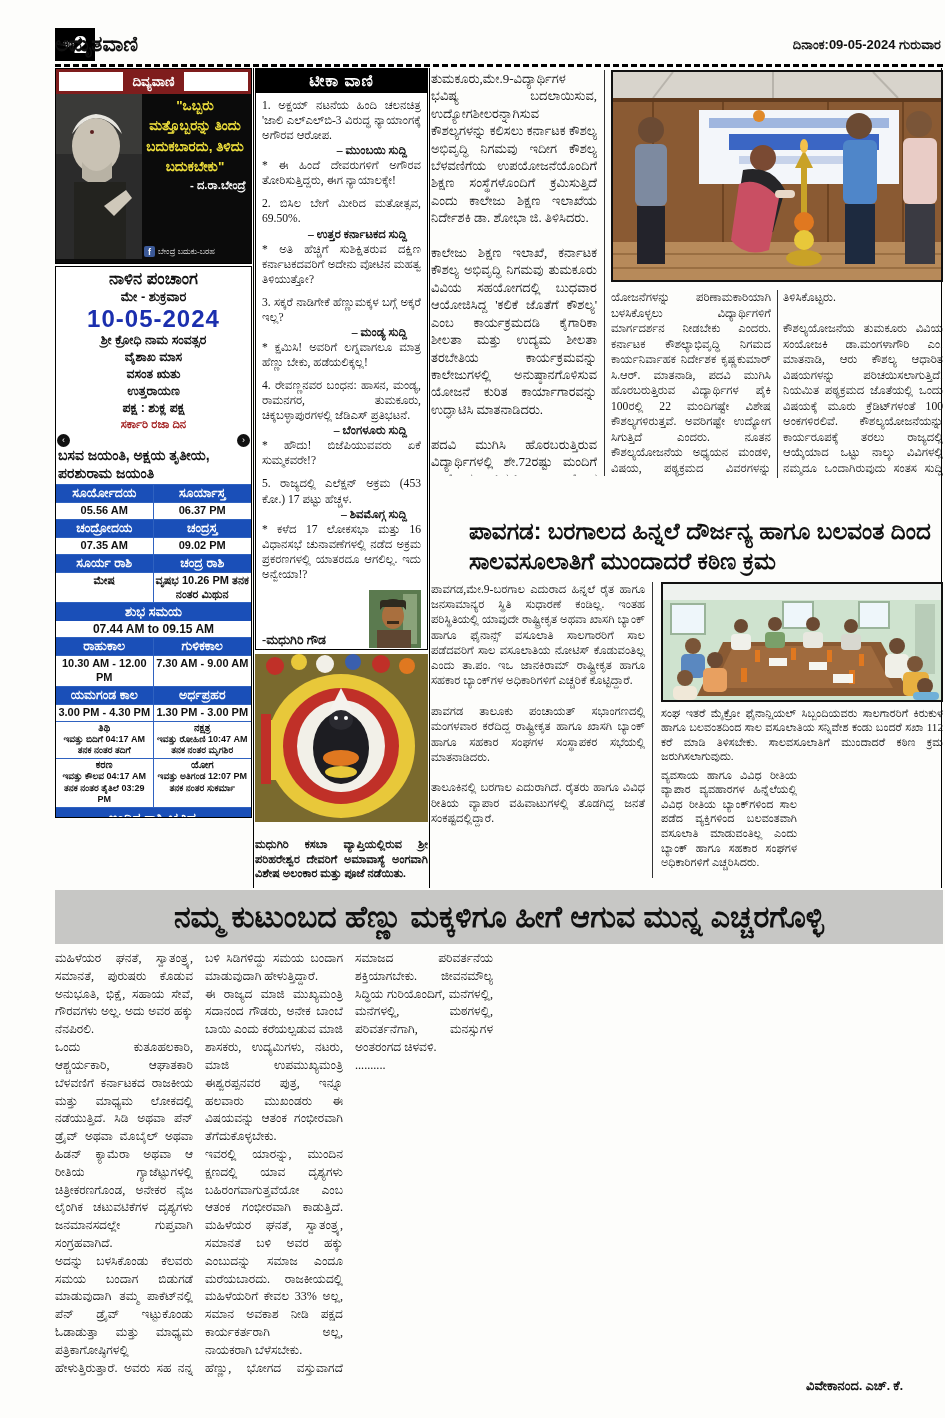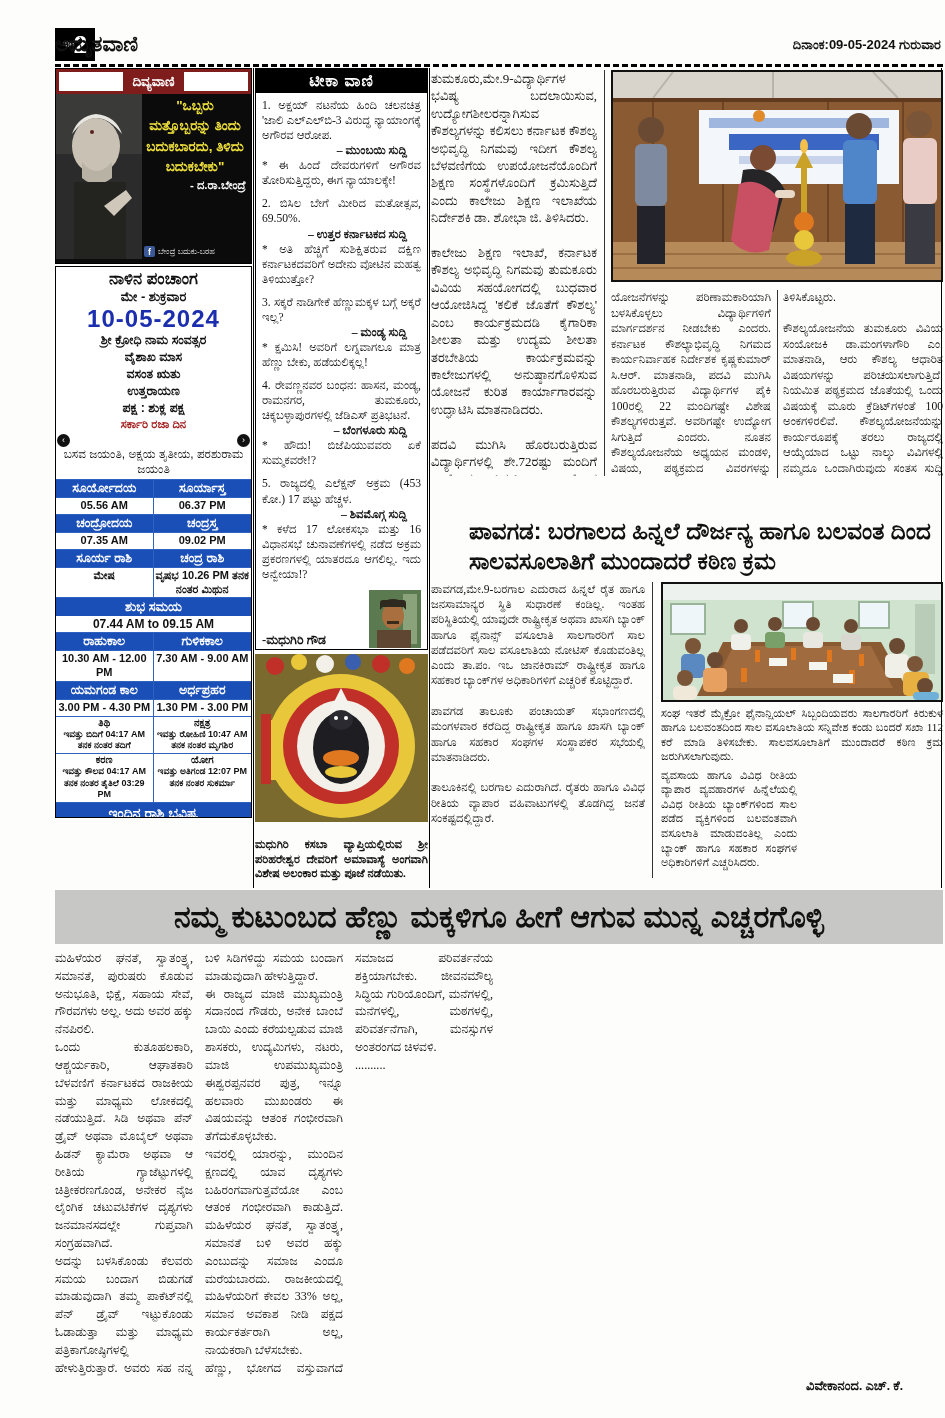--- a/index.html
+++ b/index.html
@@ -30,21 +30,21 @@
   .dv-fbcap{color:#e8e8e8;font-size:8px;font-family:"Liberation Sans",sans-serif;}
   
   .pan{position:absolute;left:0;top:238px;width:197px;height:552px;border:1.5px solid #000;box-sizing:border-box;background:#fff;font-family:"Liberation Sans","DejaVu Sans",sans-serif;overflow:hidden;}
   .pan .t1{text-align:center;font-size:16.5px;font-weight:bold;padding:2px 0 0;}
   .pan .t2{text-align:center;font-size:13px;font-weight:bold;padding:1px 0;}
   .pan .t3{text-align:center;font-size:24px;font-weight:bold;color:#1b2fae;letter-spacing:1px;line-height:1.1;}
   .pan .t4{text-align:center;font-size:12.5px;font-weight:bold;padding:1px 0;}
   .pan .t5{text-align:center;font-size:11.5px;font-weight:bold;color:#a32020;padding:1px 0;}
   .arrowrow{display:flex;justify-content:space-between;align-items:center;padding:0 1px;height:14px;margin-top:1px;}
   .circ{width:13px;height:13px;border-radius:50%;background:#111;color:#fff;font-size:9px;line-height:13px;text-align:center;cursor:pointer;}
-  .fest{text-align:center;font-size:12px;font-weight:normal;line-height:1.25;padding:0 2px 2px;}
+  .fest{font-size:14px;font-weight:bold;line-height:1.25;padding:0 2px 2px;}
   .ptab{border-top:1px solid #2f62c0;}
   .prow{display:grid;grid-template-columns:1fr 1fr;border-bottom:1px solid #2f62c0;}
   .prow>div{border-right:1px solid #2f62c0;}
   .prow>div:last-child{border-right:none;}
   .ph{background:#1a4fb8;color:#fff;font-weight:bold;font-size:12.5px;text-align:center;padding:1px 0;line-height:1.2;}
   .pv{font-weight:bold;font-size:11px;text-align:center;padding:1px 2px;line-height:1.25;}
   .phw{background:#1a4fb8;color:#fff;font-weight:bold;font-size:13px;text-align:center;padding:1px 0;}
   .pvw{font-weight:bold;font-size:12px;text-align:center;padding:1px 0;}
   .psml .ps-l{font-weight:bold;font-size:10px;text-align:center;}
   .psml .ps-v{font-weight:bold;font-size:9px;text-align:center;line-height:1.3;padding:0 2px 1px;}

